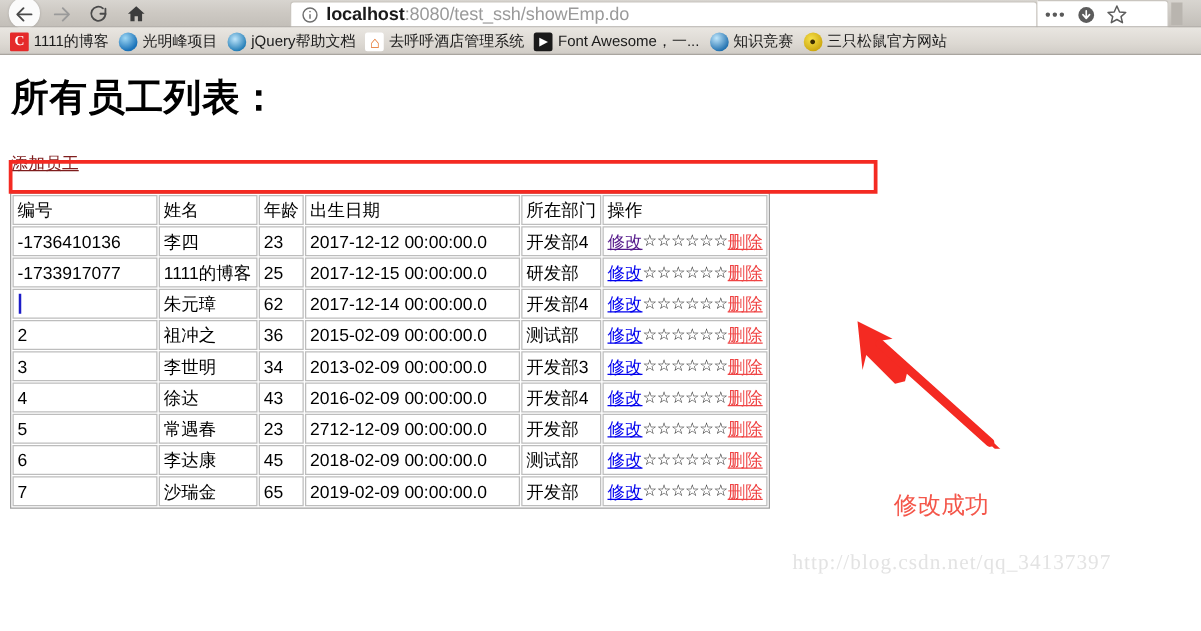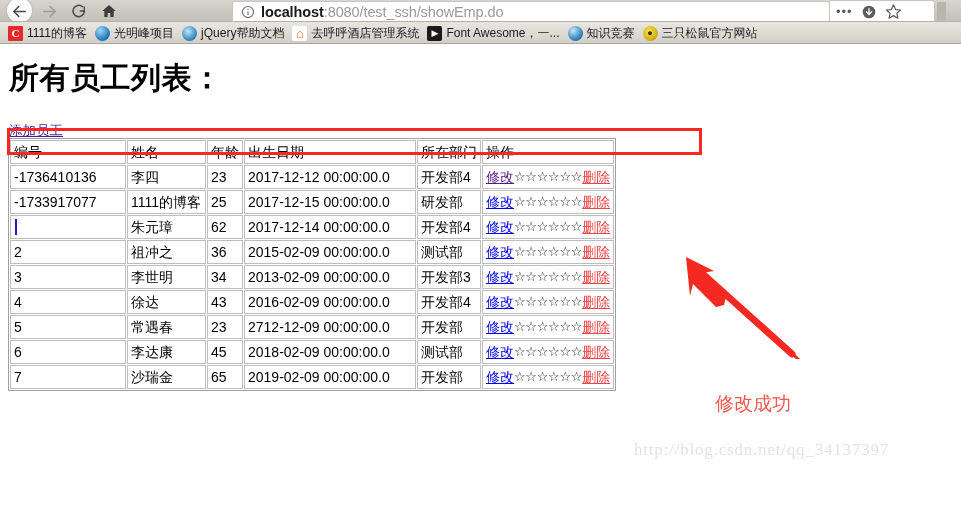--- a/index.html
+++ b/index.html
@@ -135,27 +135,27 @@
     font-family: "Liberation Sans", "DejaVu Sans", sans-serif;
   }
   .page-title {
     position: absolute; left: 9px; top: 14px;
     font-size: 30px; font-weight: bold; color: #000;
     letter-spacing: 0.5px;
     white-space: nowrap;
   }
   .add-link {
     position: absolute; left: 9px; top: 78px;
-    font-size: 13.5px; color: #4c1d95;
+    font-size: 13.5px; color: #7f1d1d;
     text-decoration: underline;
     cursor: pointer;
   }
 
   table.emp {
-    position: absolute; left: 8px; top: 94px;
+    position: absolute; left: 8px; top: 110px;
     border-collapse: separate;
     border-spacing: 1px;
     background: #ffffff;
     border: 1px solid #a0a0a0;
     font-size: 14px;
     color: #000;
   }
   table.emp td {
     border: 1px solid #bdbdbd;
     padding: 1px 3px;

